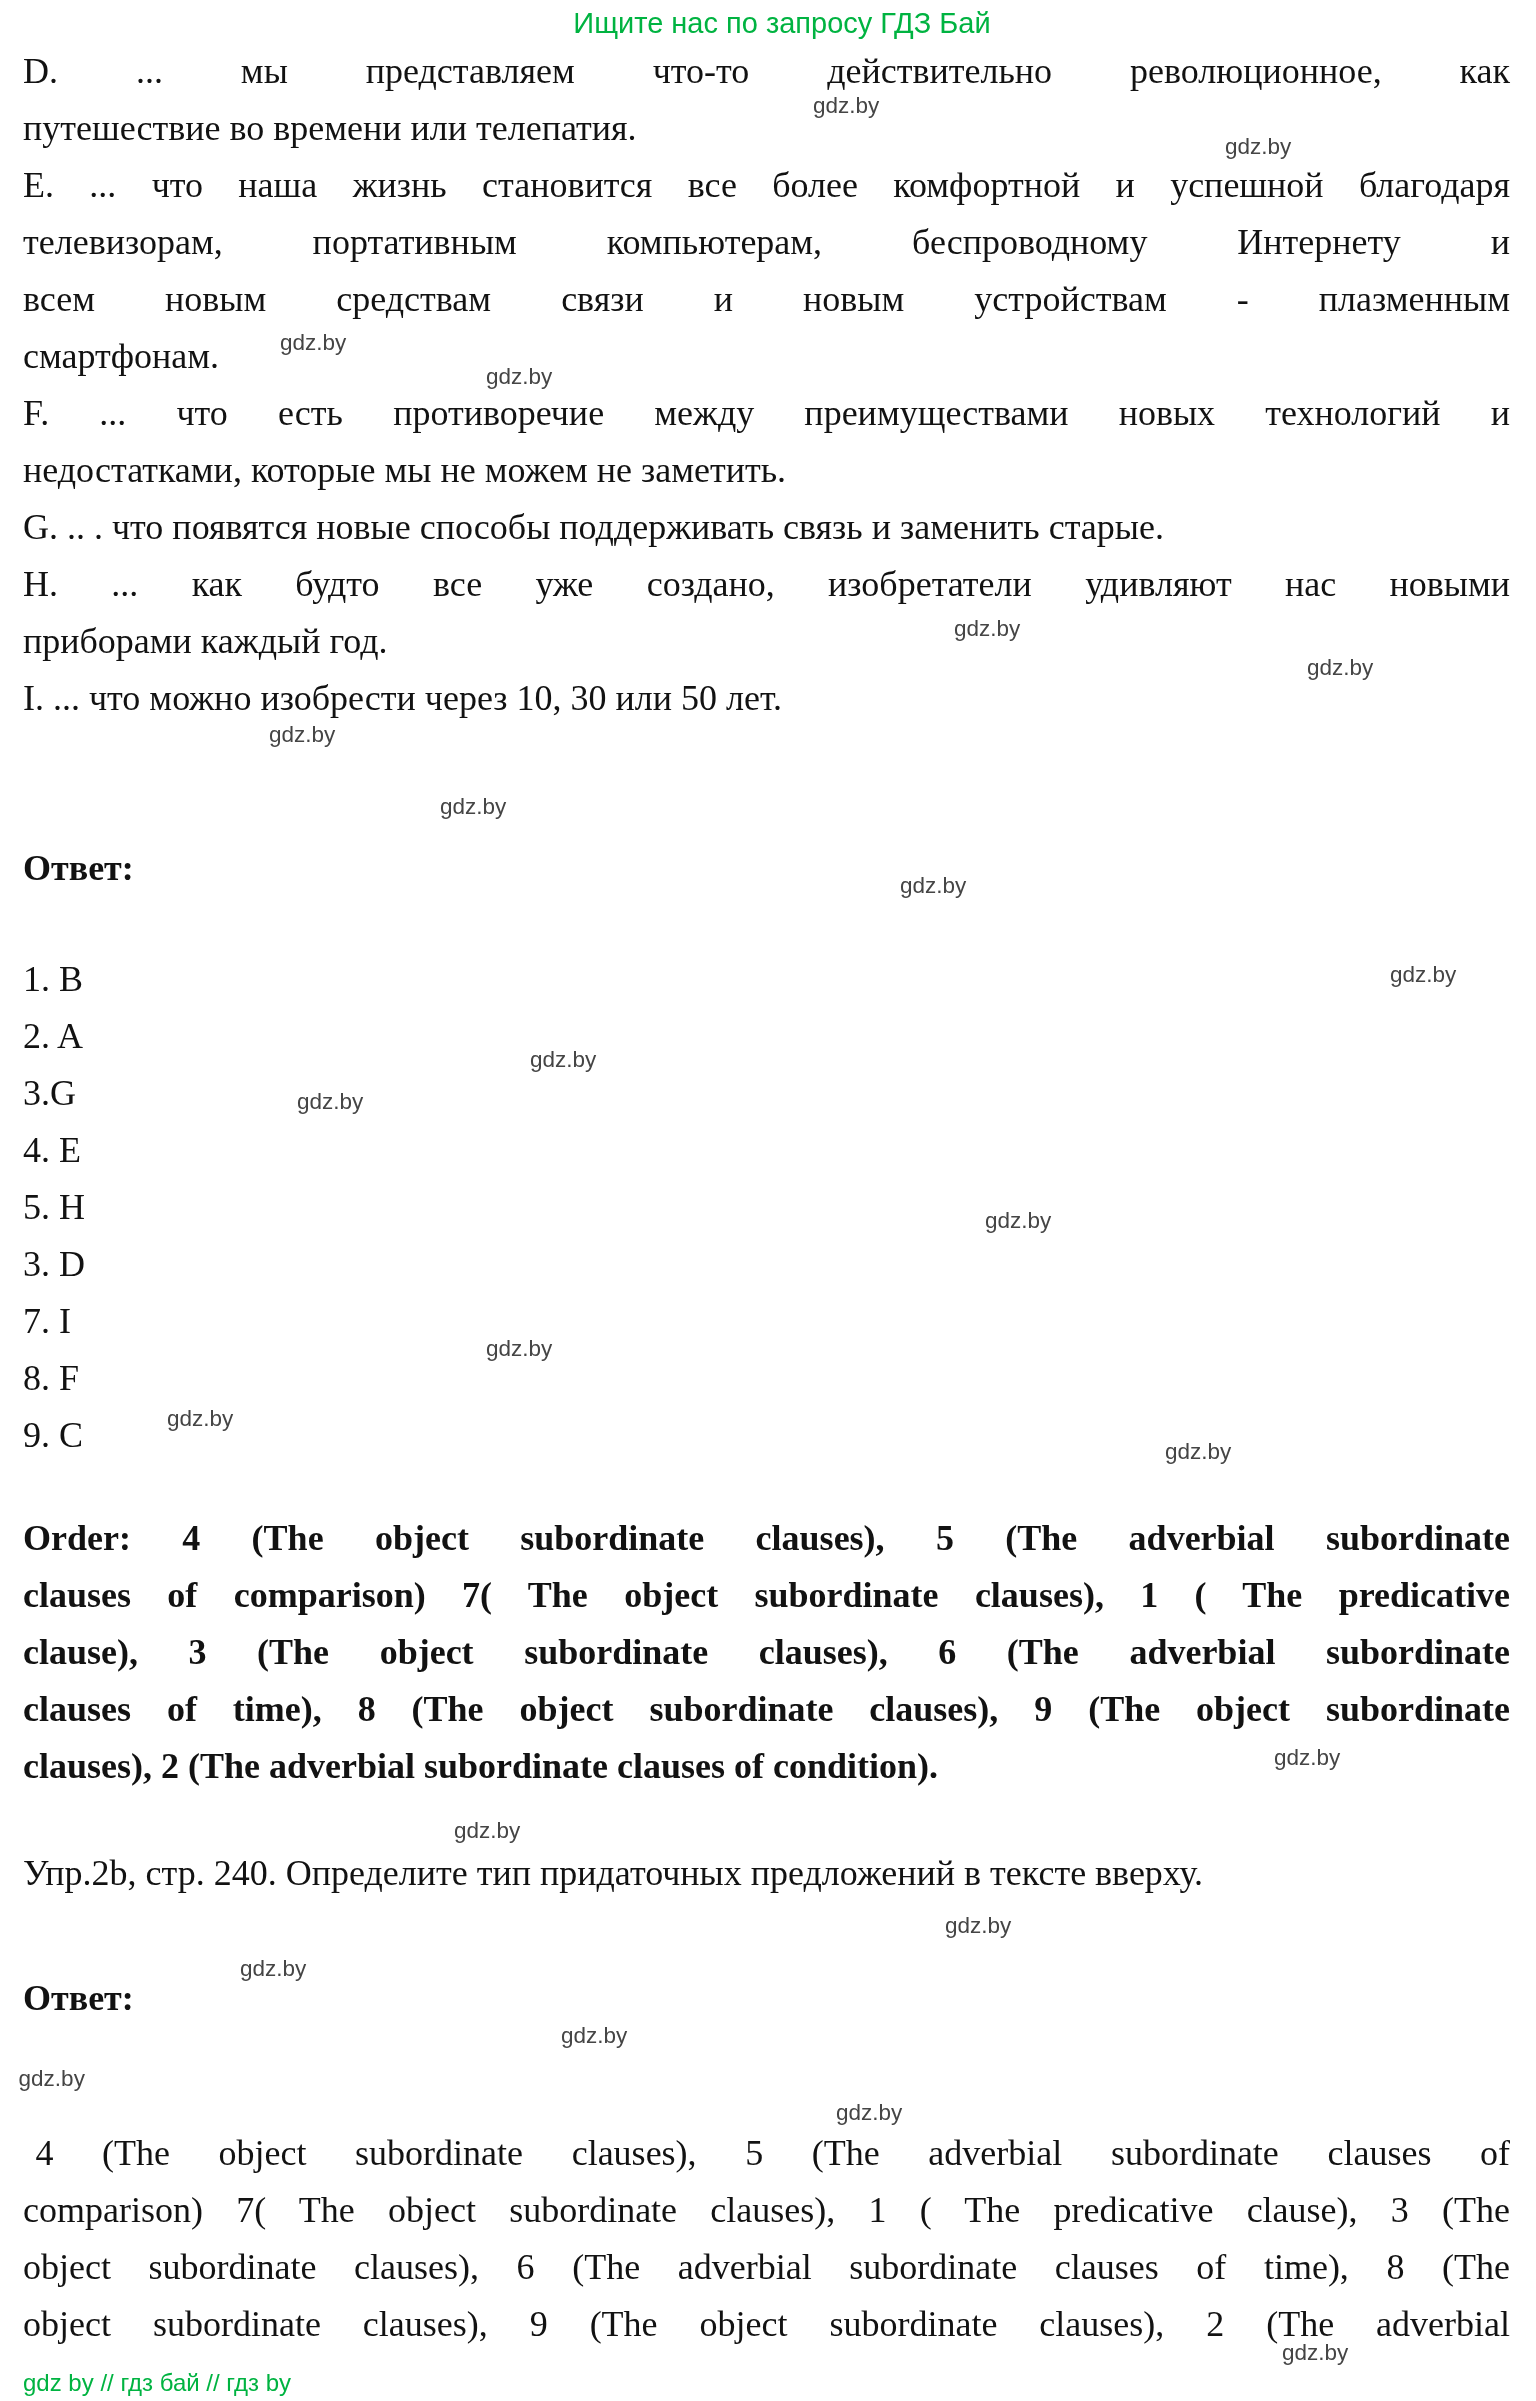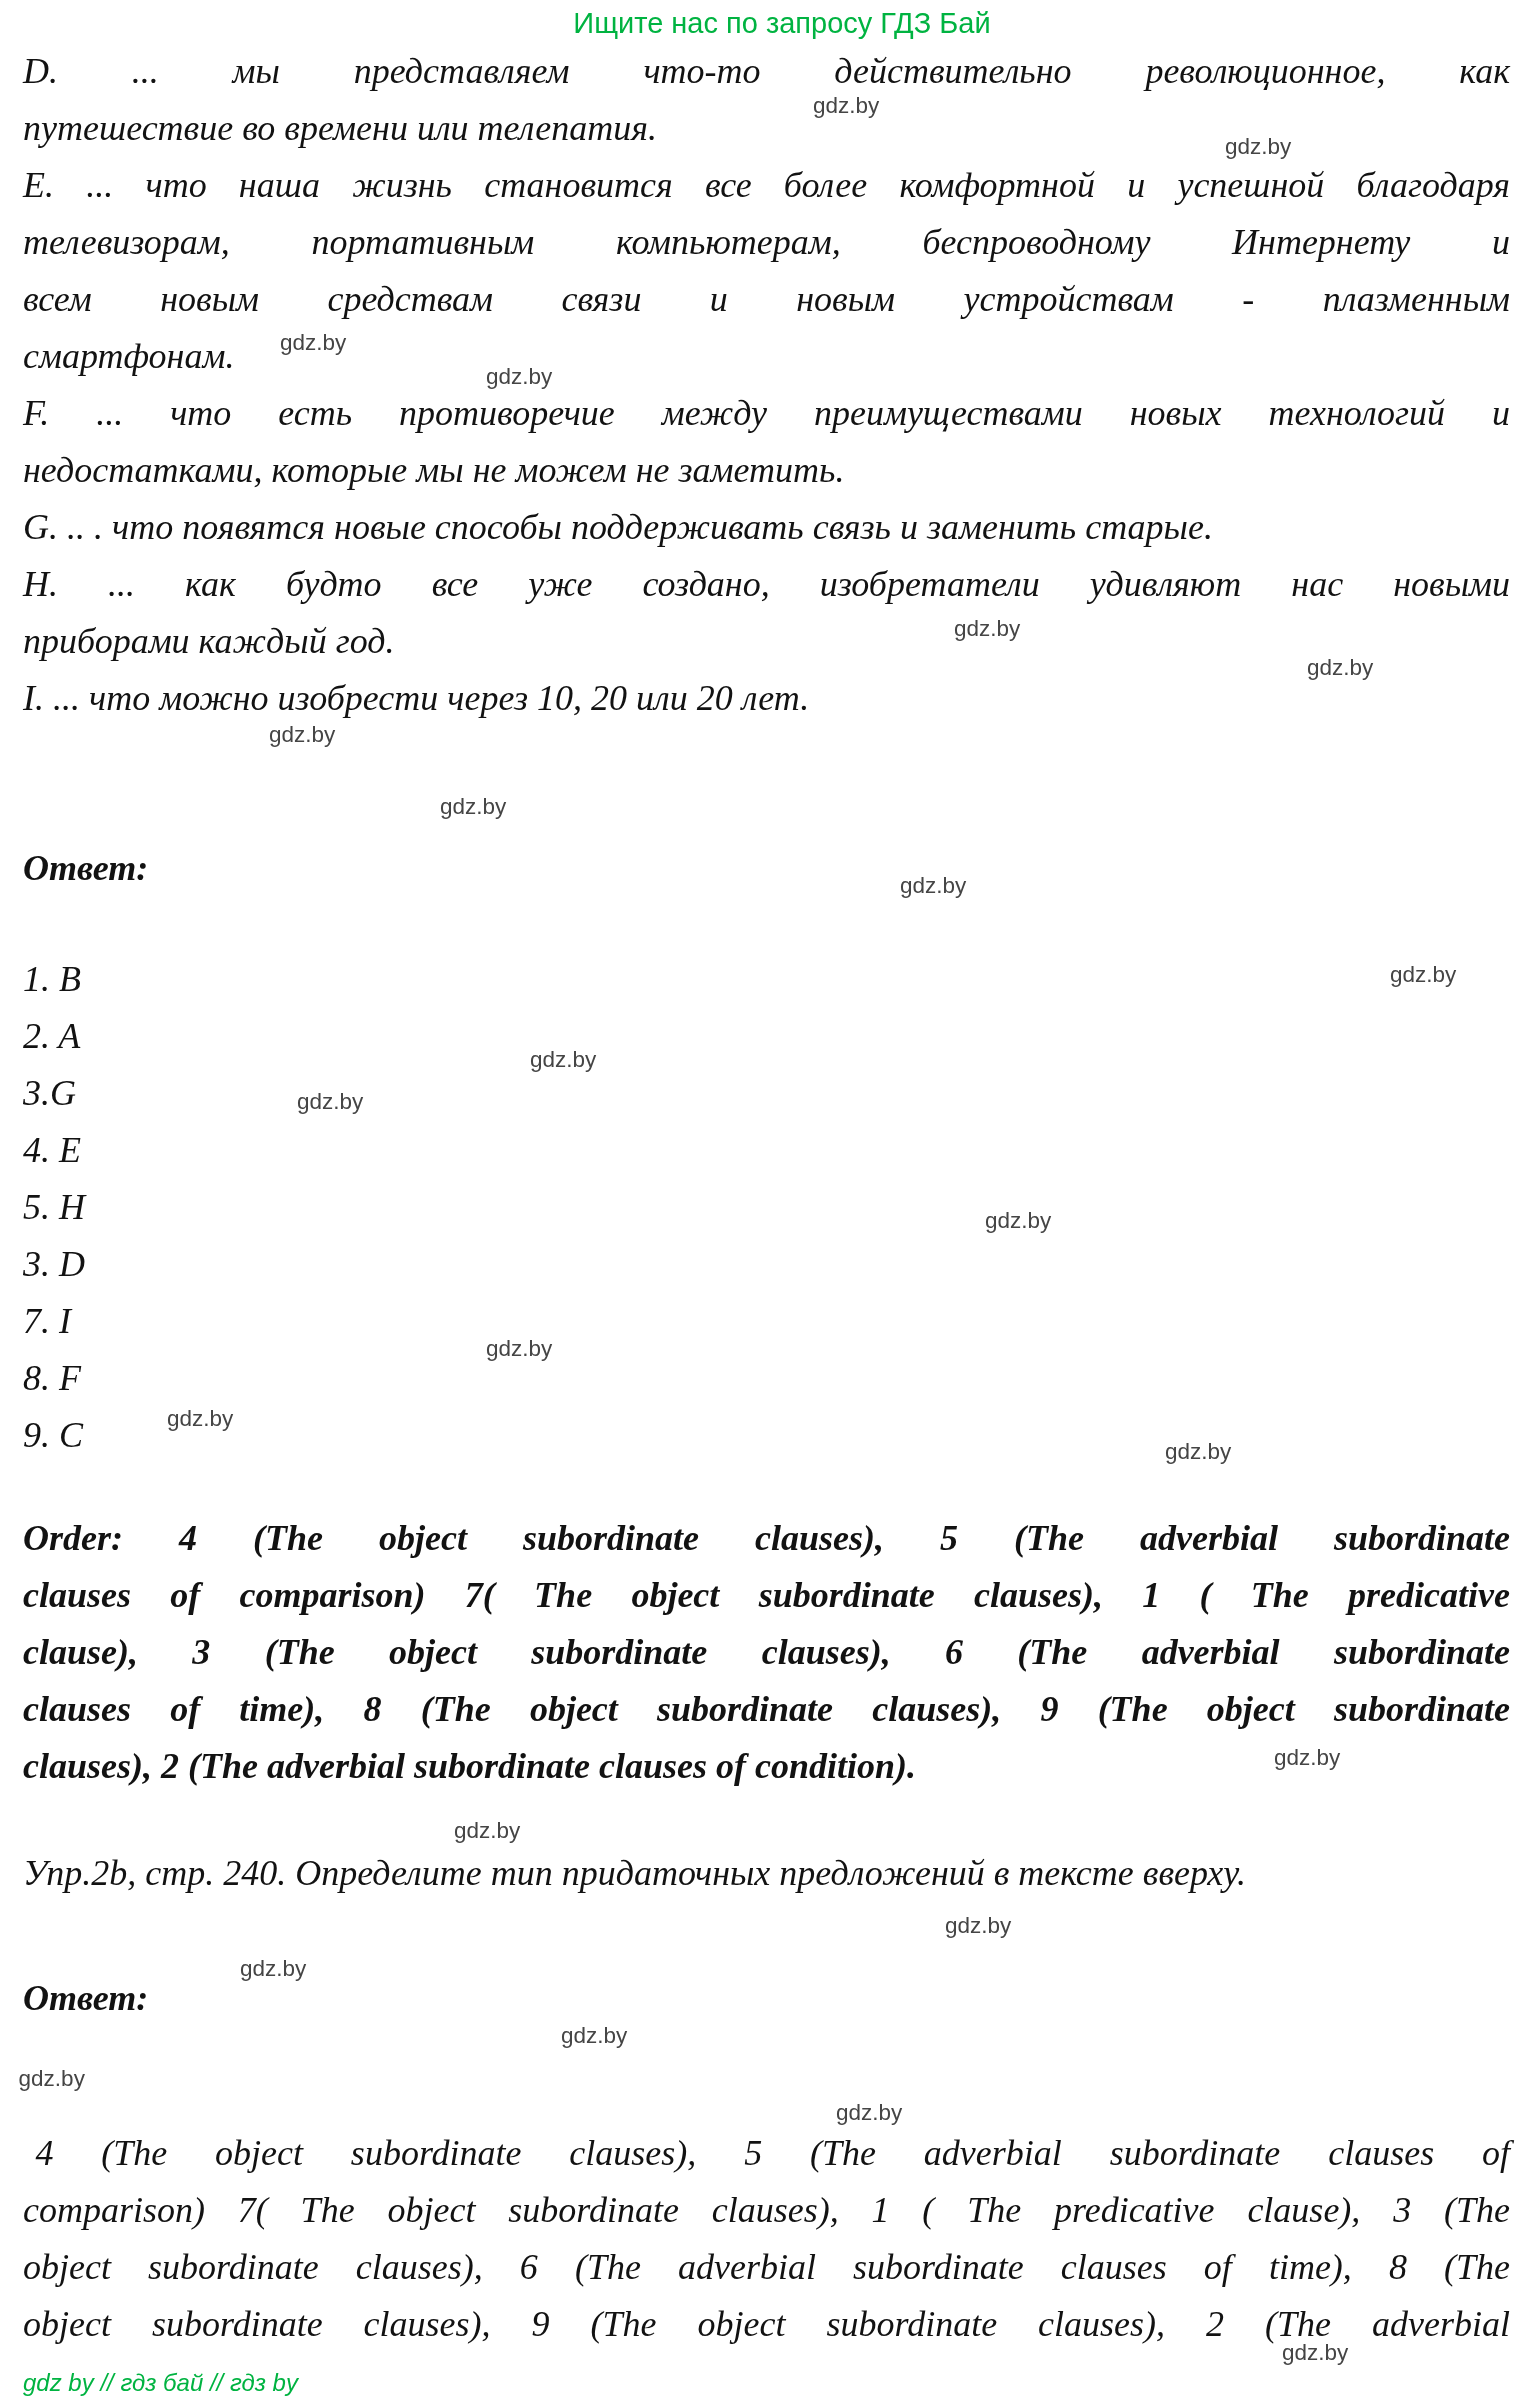--- a/index.html
+++ b/index.html
@@ -19,21 +19,21 @@
     margin: 7.7px 0 4.6px 0;
     height: 31px;
     text-align: center;
     font-family: "Liberation Sans", sans-serif;
     font-size: 29px;
     line-height: 31px;
     color: var(--green, #00b050);
     padding-left: 28px;
   }
 
-  .doc { padding: 0 26px 0 23px; font-style: italic; }
+  .doc { padding: 0 26px 0 23px; }
 
   .line {
     margin: 0;
     font-size: 36px;
     line-height: 57px;
   }
   
   .jl { text-align: justify; text-align-last: justify; }
   .bold { font-weight: bold; }
   .indent { text-indent: 12.4px; }
@@ -82,21 +82,21 @@
     <p class="line">смартфонам.</p>
 
     <p class="line jl">F. ... что есть противоречие между преимуществами новых технологий и</p>
     <p class="line">недостатками, которые мы не можем не заметить.</p>
 
     <p class="line">G. .. . что появятся новые способы поддерживать связь и заменить старые.</p>
 
     <p class="line jl">H. ... как будто все уже создано, изобретатели удивляют нас новыми</p>
     <p class="line">приборами каждый год.</p>
 
-    <p class="line">I. ... что можно изобрести через 10, 20 или 20 лет.</p>
+    <p class="line">I. ... что можно изобрести через 10, 30 или 50 лет.</p>
 
     <p class="line bold heading1">Ответ:</p>
 
     <div class="answers">
       <p class="aline">1. B</p>
       <p class="aline">2. A</p>
       <p class="aline">3.G</p>
       <p class="aline">4. E</p>
       <p class="aline">5. H</p>
       <p class="aline">3. D</p>

